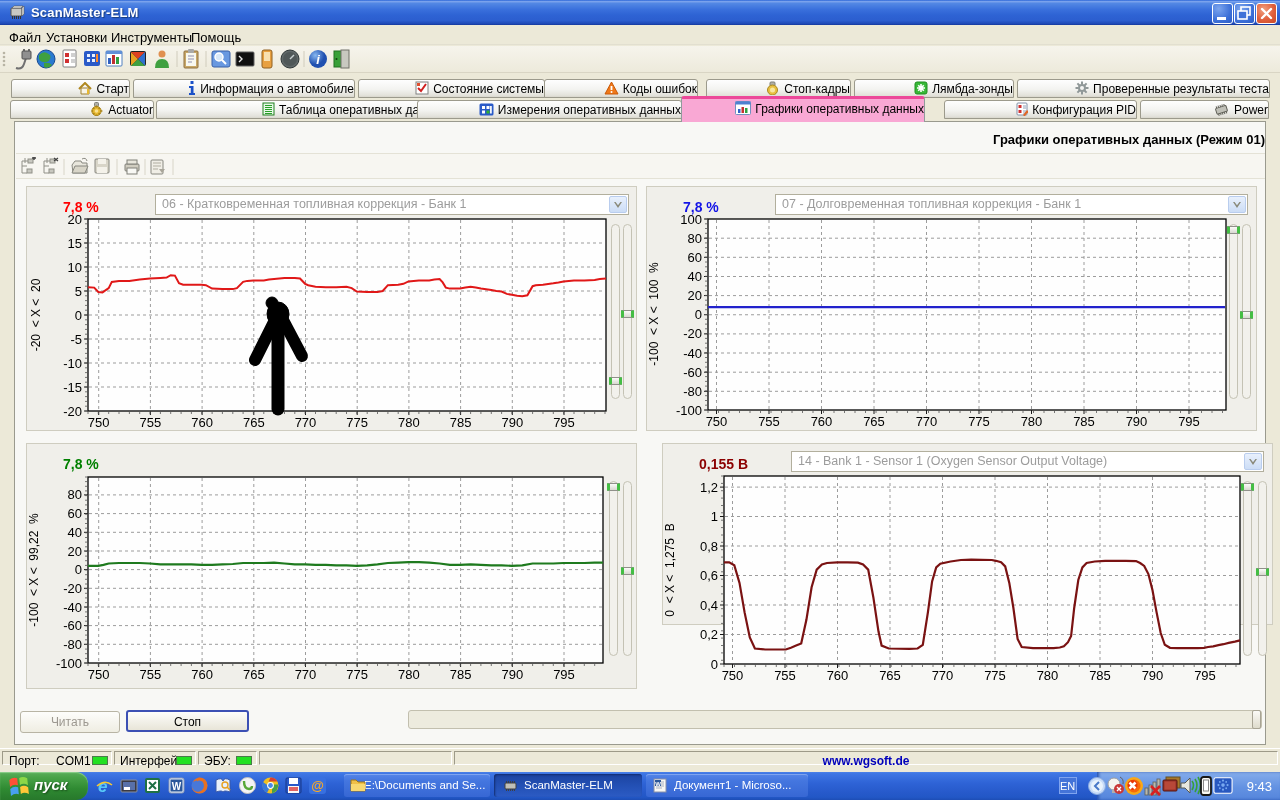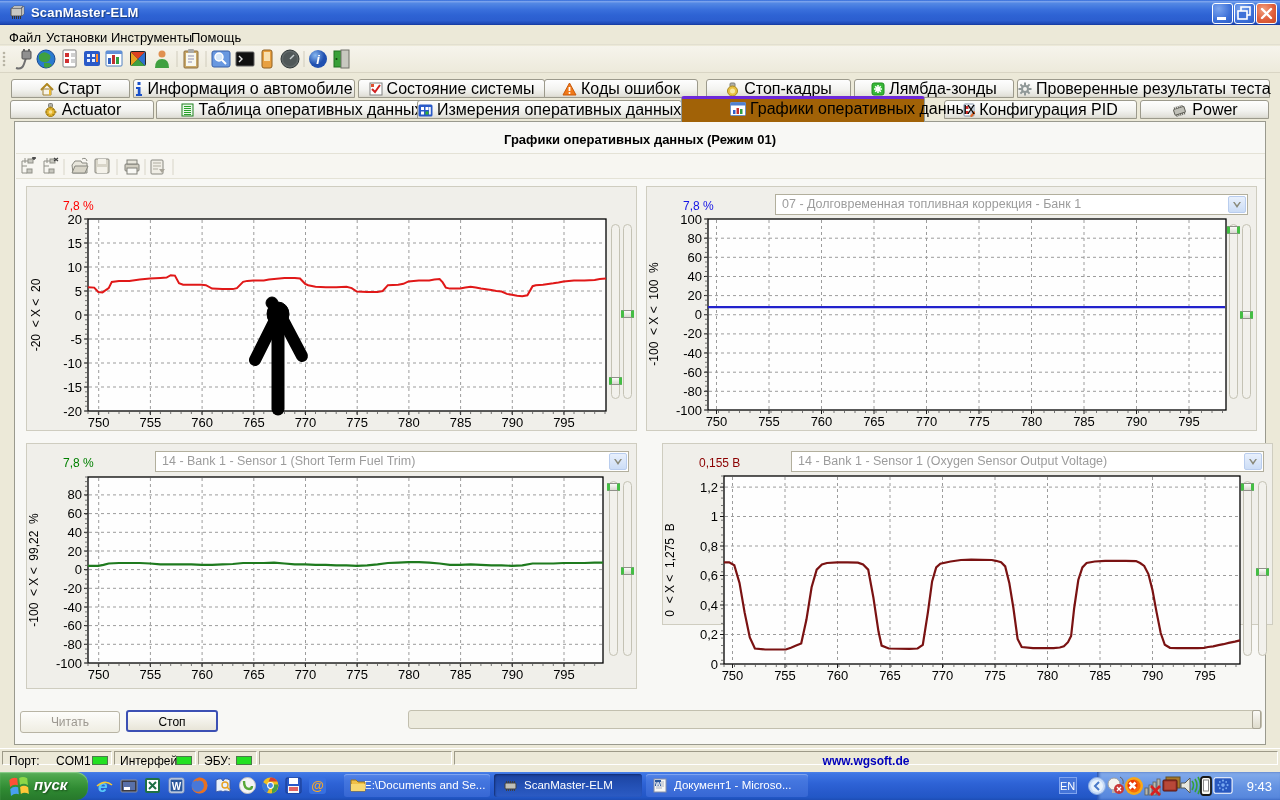--- a/index.html
+++ b/index.html
@@ -11,32 +11,32 @@
 #titlebar .ttext{position:absolute;left:31px;top:5px;color:#fff;font-weight:bold;font-size:13px;letter-spacing:.2px;text-shadow:1px 1px 1px #163A7A;}
 .winbtn{position:absolute;top:3px;width:21px;height:21px;border-radius:3px;border:1px solid #fff;}
 .winbtn.min,.winbtn.max{background:radial-gradient(circle at 30% 25%,#7CA5EE 0%,#3E71D8 60%,#2A5BC6 100%);}
 .winbtn.close{background:radial-gradient(circle at 35% 30%,#F0A080 0%,#E0603C 55%,#C94A28 100%);}
 
 #menubar{position:absolute;left:0;top:25px;width:1280px;height:20px;background:#ECE9D8;border-bottom:1px solid #E2DFD0;}
 #menubar span{position:absolute;top:5px;color:#000;font-size:13px;}
 
 #toolbar{position:absolute;left:0;top:46px;width:1280px;height:27px;background:linear-gradient(180deg,#F6F4EC,#EDEADB);border-bottom:1px solid #D9D5C4;}
 
-.tab{position:absolute;height:19px;background:linear-gradient(180deg,#FEFEFE 0%,#F3F3F0 55%,#E3E2DB 90%,#D8D6CC 100%);border:1px solid #9C9A8C;border-radius:3px 3px 0 0;font-size:16px;color:#000;text-align:center;line-height:18px;white-space:nowrap;}
+.tab{position:absolute;height:19px;background:linear-gradient(180deg,#FEFEFE 0%,#F3F3F0 55%,#E3E2DB 90%,#D8D6CC 100%);border:1px solid #9C9A8C;border-radius:3px 3px 0 0;font-size:12px;color:#000;text-align:right;line-height:18px;white-space:nowrap;}
 .trow1{top:79px;}
 .trow2{top:100px;}
-.tab.active{top:96px;height:26px;background:#a16207;border:1px solid #919B9C;border-bottom:none;border-top:3px solid #6d28d9;z-index:5;line-height:20px;padding-left:48px;}
+.tab.active{top:96px;height:26px;background:#f9a8d4;border:1px solid #919B9C;border-bottom:none;border-top:3px solid #ec4899;z-index:5;line-height:20px;padding-left:48px;}
 .tabicon{display:inline-block;vertical-align:-2px;margin-right:4px;}
 
 #mainpanel{position:absolute;left:14px;top:121px;width:1252px;height:624px;background:#F8F8F5;border:1px solid #9A9A8E;}
-#ptitle{position:absolute;left:0;top:10px;width:100%;text-align:center;font-weight:bold;font-size:13px;color:#000;}
+#ptitle{position:absolute;left:0;top:10px;width:100%;text-align:right;font-weight:bold;font-size:13px;color:#000;}
 #tb2{position:absolute;left:1px;top:31px;width:1249px;height:26px;background:#F7F6F1;border-top:1px solid #E4E2D6;border-bottom:1px solid #E4E2D6;}
 
 .gpanel{position:absolute;width:611px;height:245px;background:#F0EFEA;border:1px solid #CFCDC0;}
-.vlabel{position:absolute;left:36px;top:12px;font-weight:normal;font-size:12px;}
+.vlabel{position:absolute;left:36px;top:12px;font-weight:bold;font-size:14px;}
 .combo{position:absolute;top:7px;height:21px;background:#fff;border:1px solid #B2AF9D;color:#9C9C9C;font-size:12.5px;line-height:19px;padding-left:6px;white-space:nowrap;overflow:hidden;}
 .combo .arrowbtn{position:absolute;right:1px;top:1px;width:18px;height:17px;background:linear-gradient(180deg,#E8F0FC,#CCDDF6);border:1px solid #B9CDEE;border-radius:2px;}
 .combo .arrowbtn:after{content:"";position:absolute;left:4px;top:5px;width:8px;height:6px;background:#8A8A7A;clip-path:polygon(0 0,20% 0,50% 55%,80% 0,100% 0,50% 100%);}
 .sltrack{position:absolute;width:9px;height:175px;background:#F2F1EC;border:1px solid #C4C2B4;border-radius:5px;}
 .slthumb{position:absolute;left:-3px;width:13px;height:8px;background:linear-gradient(180deg,#FBFBF9,#D8D8D0);border:1px solid #90908A;border-left:3px solid #44BE44;border-right:3px solid #44BE44;border-radius:1px;}
 svg text{font-family:"Liberation Sans",sans-serif;}
 
 .xpbtn{position:absolute;height:22px;border-radius:3px;font-size:12px;text-align:center;line-height:20px;}
 
 #statusbar{position:absolute;left:0;top:748px;width:1280px;height:22px;background:#ECE9D8;border-top:1px solid #fff;}
@@ -283,20 +283,21 @@
           <rect x="0" y="1" width="12" height="14" rx="1" fill="#F0EEE6" stroke="#888880"></rect>
           <path d="M2 4h8M2 7h8M2 10h5" stroke="#B0ADA0"></path>
           <path d="M8 10 l6 0 -3 4z" fill="#A8A59A"></path>
         </g>
    <path d="M153 2 v16" stroke="#D8D5C8"></path>
   </svg>
  </div>
 
  <div class="gpanel" style="left:11px;top:64px">
   <div class="vlabel" style="color:#FF0000">7,8 %</div>
+  <div class="combo" style="left:128px;width:474px">06 - Кратковременная топливная коррекция - Банк 1<div class="arrowbtn"></div></div>
   <svg class="abs" style="left:-1px;top:-1px" width="611" height="245">
    <rect x="62" y="33" width="518" height="192" fill="#FEFEFE" stroke="#000" stroke-width="1.3"></rect>
    <path d="M72.7 34 V224 M124.4 34 V224 M176.1 34 V224 M227.8 34 V224 M279.5 34 V224 M331.2 34 V224 M382.9 34 V224 M434.6 34 V224 M486.3 34 V224 M538.0 34 V224" stroke="#9C9C9C" stroke-dasharray="3,3" fill="none"></path>
    <path d="M63 57.00 H579 M63 81.00 H579 M63 105.00 H579 M63 129.00 H579 M63 153.00 H579 M63 177.00 H579 M63 201.00 H579" stroke="#9C9C9C" stroke-dasharray="3,3" fill="none"></path>
    <path d="M58 33.00 h4 M58 57.00 h4 M58 81.00 h4 M58 105.00 h4 M58 129.00 h4 M58 153.00 h4 M58 177.00 h4 M58 201.00 h4 M58 225.00 h4 M72.7 225 v4 M124.4 225 v4 M176.1 225 v4 M227.8 225 v4 M279.5 225 v4 M331.2 225 v4 M382.9 225 v4 M434.6 225 v4 M486.3 225 v4 M538.0 225 v4" stroke="#1A1A1A"></path>
    <text x="56" y="37.5" text-anchor="end" font-size="13">20</text>
    <text x="56" y="61.5" text-anchor="end" font-size="13">15</text>
    <text x="56" y="85.5" text-anchor="end" font-size="13">10</text>
    <text x="56" y="109.5" text-anchor="end" font-size="13">5</text>
    <text x="56" y="133.5" text-anchor="end" font-size="13">0</text>
@@ -367,21 +368,20 @@
   </svg>
   <div class="sltrack" style="left:582px;top:37px">
         <div class="slthumb" style="top:1px"></div>
       </div>
   <div class="sltrack" style="left:595px;top:37px">
         <div class="slthumb" style="top:86px"></div>
       </div>
  </div>
  <div class="gpanel" style="left:11px;top:321px;height:246px">
   <div class="vlabel" style="color:#008000">7,8 %</div>
-  <div class="combo" style="left:128px;width:474px">14 - Bank 1 - Sensor 1 (Short Term Fuel Trim)<div class="arrowbtn"></div></div>
   <svg class="abs" style="left:-1px;top:-1px" width="611" height="246">
    <rect x="62" y="34" width="515" height="186" fill="#FEFEFE" stroke="#000" stroke-width="1.3"></rect>
    <path d="M72.7 35 V219 M124.4 35 V219 M176.1 35 V219 M227.8 35 V219 M279.5 35 V219 M331.2 35 V219 M382.9 35 V219 M434.6 35 V219 M486.3 35 V219 M538.0 35 V219" stroke="#9C9C9C" stroke-dasharray="3,3" fill="none"></path>
    <path d="M63 51.90 H576 M63 70.60 H576 M63 89.30 H576 M63 108.00 H576 M63 126.60 H576 M63 145.30 H576 M63 164.00 H576 M63 182.60 H576 M63 201.30 H576" stroke="#9C9C9C" stroke-dasharray="3,3" fill="none"></path>
    <path d="M58 51.90 h4 M58 70.60 h4 M58 89.30 h4 M58 108.00 h4 M58 126.60 h4 M58 145.30 h4 M58 164.00 h4 M58 182.60 h4 M58 201.30 h4 M58 220.00 h4 M72.7 220 v4 M124.4 220 v4 M176.1 220 v4 M227.8 220 v4 M279.5 220 v4 M331.2 220 v4 M382.9 220 v4 M434.6 220 v4 M486.3 220 v4 M538.0 220 v4" stroke="#1A1A1A"></path>
    <text x="56" y="56.4" text-anchor="end" font-size="13">80</text>
    <text x="56" y="75.1" text-anchor="end" font-size="13">60</text>
    <text x="56" y="93.8" text-anchor="end" font-size="13">40</text>
    <text x="56" y="112.5" text-anchor="end" font-size="13">20</text>
    <text x="56" y="131.1" text-anchor="end" font-size="13">0</text>
@@ -442,21 +442,21 @@
   </svg>
   <div class="sltrack" style="left:580px;top:37px">
         <div class="slthumb" style="top:1px"></div>
       </div>
   <div class="sltrack" style="left:595px;top:37px">
         <div class="slthumb" style="top:86px"></div>
       </div>
  </div>
 
  <div class="xpbtn" style="left:5px;top:589px;width:100px;background:linear-gradient(180deg,#FDFDFB,#EFEDE2);border:1px solid #B8B4A4;color:#9C9890">Читать</div>
- <div class="xpbtn" style="left:111px;top:588px;width:92px;background:linear-gradient(180deg,#FDFDFB,#E8E5D8);border:2px solid #3C50B4;color:#000">Стоп</div>
+ <div class="xpbtn" style="left:111px;top:588px;width:123px;background:linear-gradient(180deg,#FDFDFB,#E8E5D8);border:2px solid #3C50B4;color:#000">Стоп</div>
  <div class="abs" style="left:393px;top:588px;width:854px;height:19px;background:#EDEBDE;border:1px solid #C2BFAE;border-radius:3px">
   <div class="abs" style="right:0px;top:-1px;width:9px;height:19px;background:linear-gradient(180deg,#FBFAF6,#DEDBCC);border:1px solid #A8A494;border-radius:2px"></div>
  </div>
 </div>
 
 <div id="statusbar">
  <div class="ssec" style="left:2px;width:110px">
       <span style="position:absolute;left:6px;top:2px">Порт:</span>
       <span style="position:absolute;left:53px;top:2px">COM1</span>
       <div class="led" style="left:89px"></div>

